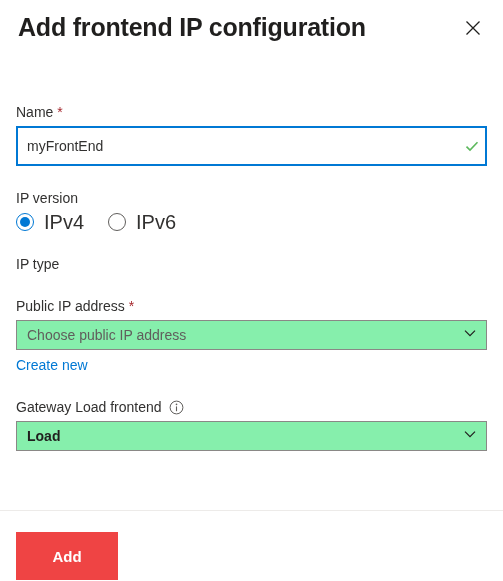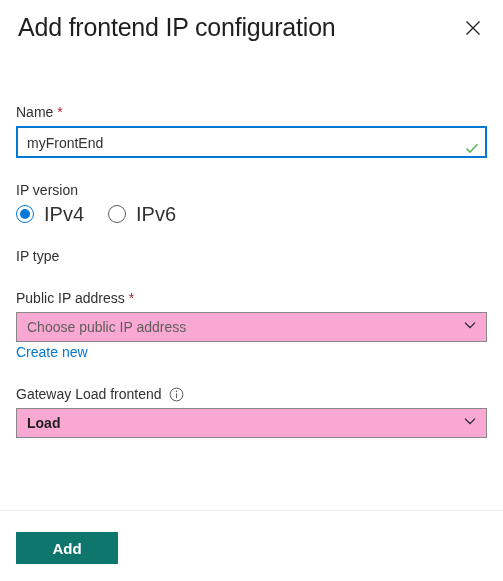--- a/index.html
+++ b/index.html
@@ -24,21 +24,21 @@
     width: 503px;
     height: 62px;
     display: flex;
     align-items: flex-start;
     justify-content: space-between;
     box-sizing: border-box;
     padding: 10px 14px 0 18px;
   }
   .panel-title {
     font-size: 25px;
-    font-weight: normal;
+    font-weight: bold;
     line-height: 34px;
     color: #201f1e;
     letter-spacing: -0.2px;
     white-space: nowrap;
   }
   .close-btn {
     width: 32px;
     height: 32px;
     display: flex;
     align-items: center;
@@ -72,26 +72,26 @@
     color: #a4262c;
     font-size: 14px;
     margin-left: 4px;
     line-height: 20px;
   }
 
   
   .name-row { margin-top: 40px; }
   .text-input-wrap {
     position: relative;
-    height: 32px;
+    height: 40px;
     border: 2px solid #0078d4;
     background: #ffffff;
     box-sizing: border-box;
     display: flex;
-    align-items: flex-end;
+    align-items: center;
   }
   .text-input {
     border: none;
     outline: none;
     flex: 1;
     height: 26px;
     font-family: "Liberation Sans", sans-serif;
     font-size: 14px;
     color: #323130;
     padding: 0 8px 0 9px;
@@ -148,21 +148,21 @@
     color: #323130;
     margin-left: 10px;
     white-space: nowrap;
   }
 
   
   .dd-section { margin-top: 22px; }
   .dropdown {
     height: 30px;
     border: 1px solid #8a8886;
-    background: #f9a8d4;
+    background: #86efac;
     box-sizing: border-box;
     display: flex;
     align-items: center;
     justify-content: space-between;
     padding: 0 9px 0 10px;
     cursor: pointer;
   }
   .dd-text {
     font-size: 14px;
     line-height: 20px;
@@ -178,20 +178,21 @@
     color: #201f1e;
   }
   .chevron { flex-shrink: 0; display: block; }
 
   .link {
     display: inline-block;
     font-size: 14px;
     line-height: 20px;
     color: #0078d4;
     text-decoration: none;
+    margin-top: 5px;
     cursor: pointer;
   }
 
   .info-icon {
     margin-left: 7px;
     display: inline-flex;
     align-items: center;
     cursor: pointer;
   }
 
@@ -204,22 +205,22 @@
     height: 1px;
     background: #edebe9;
   }
   .footer {
     position: absolute;
     top: 532px;
     left: 16px;
   }
   .primary-btn {
     min-width: 102px;
-    height: 32px;
-    background: #0f766e;
+    height: 48px;
+    background: #ef4444;
     color: #ffffff;
     border: none;
     font-family: "Liberation Sans", sans-serif;
     font-size: 15px;
     font-weight: bold;
     cursor: pointer;
     padding: 0 8px;
   }
 </style>
 </head>

